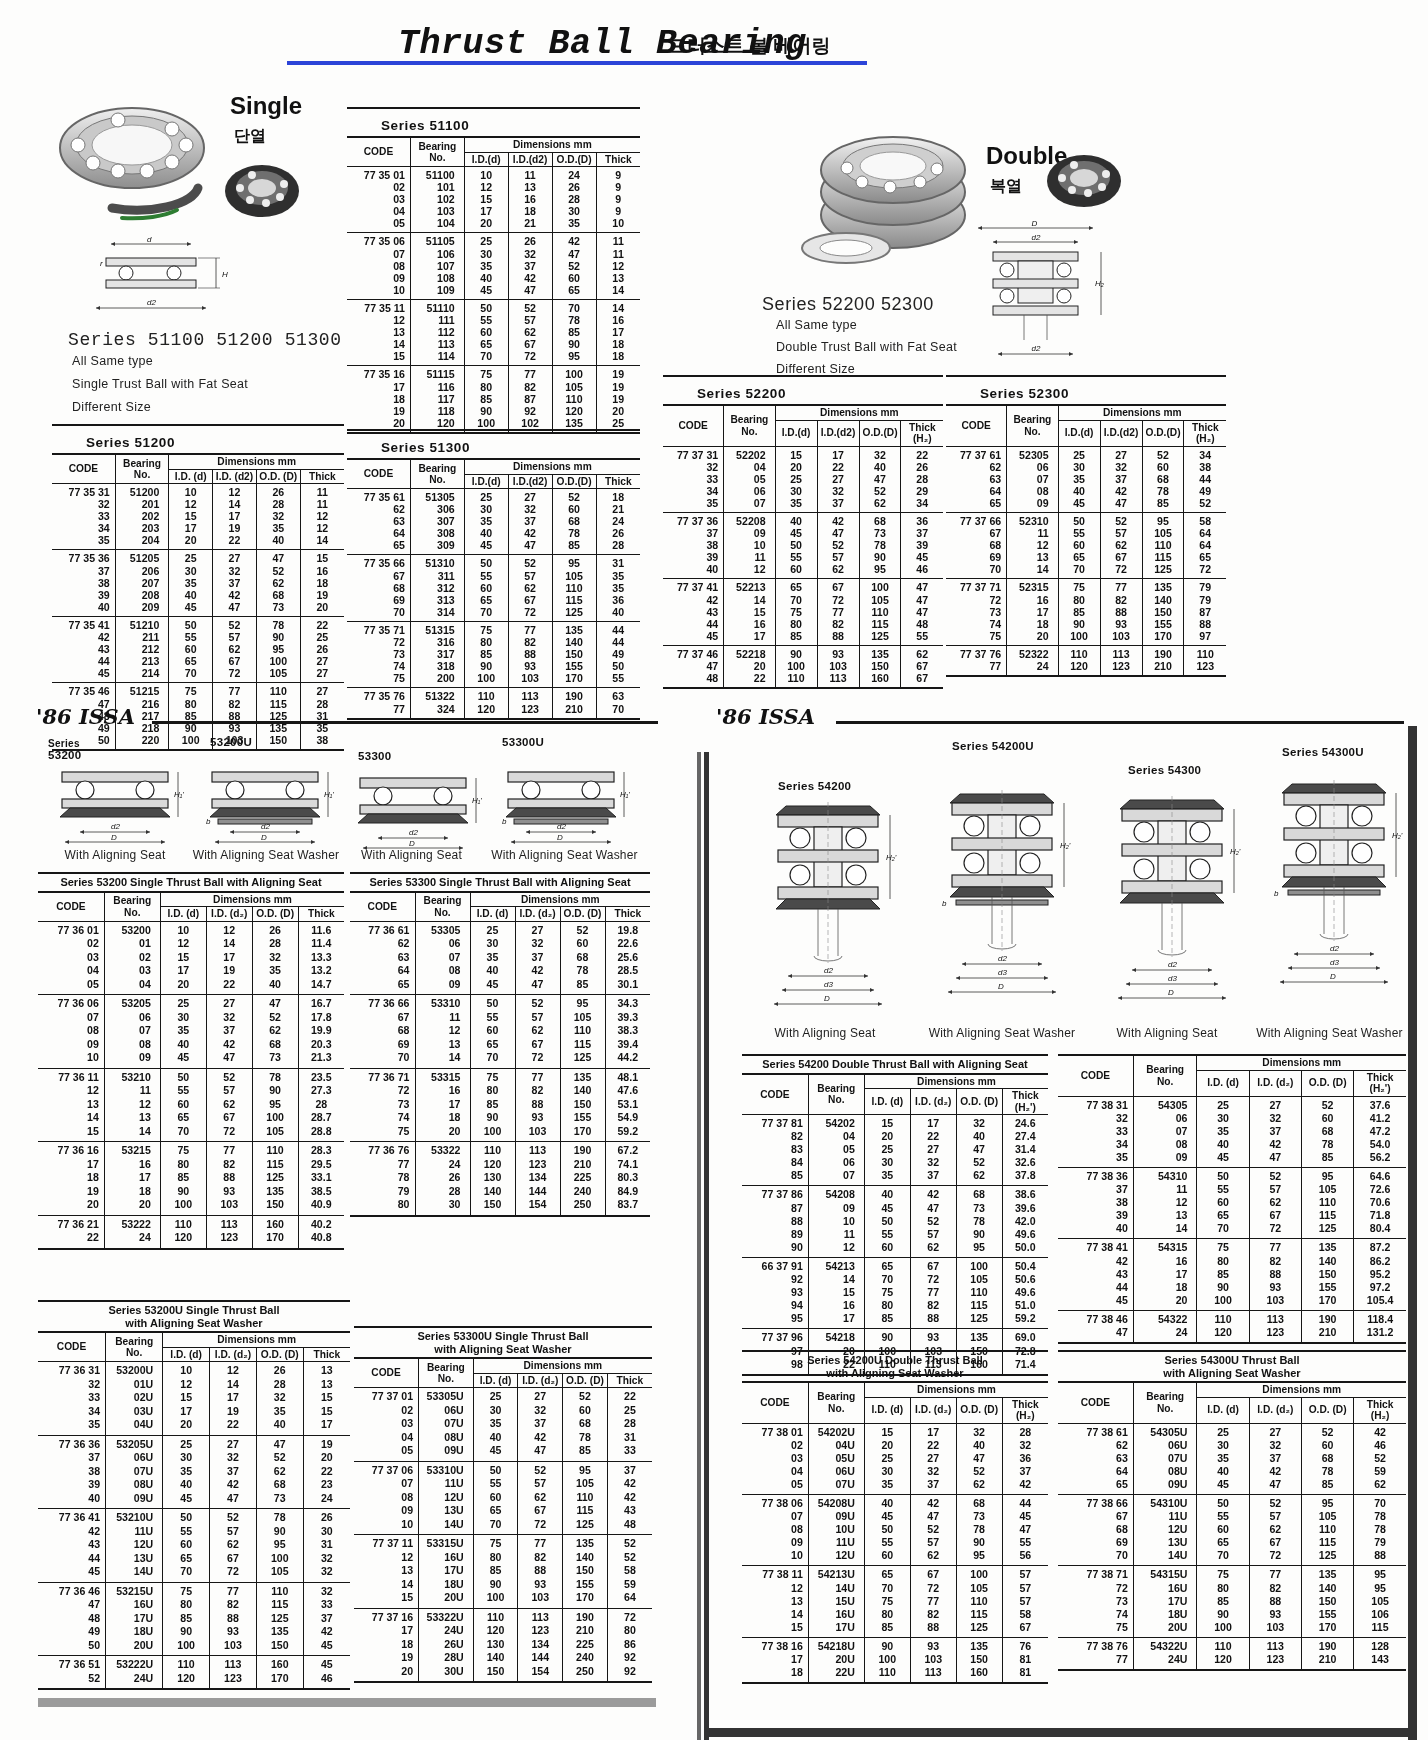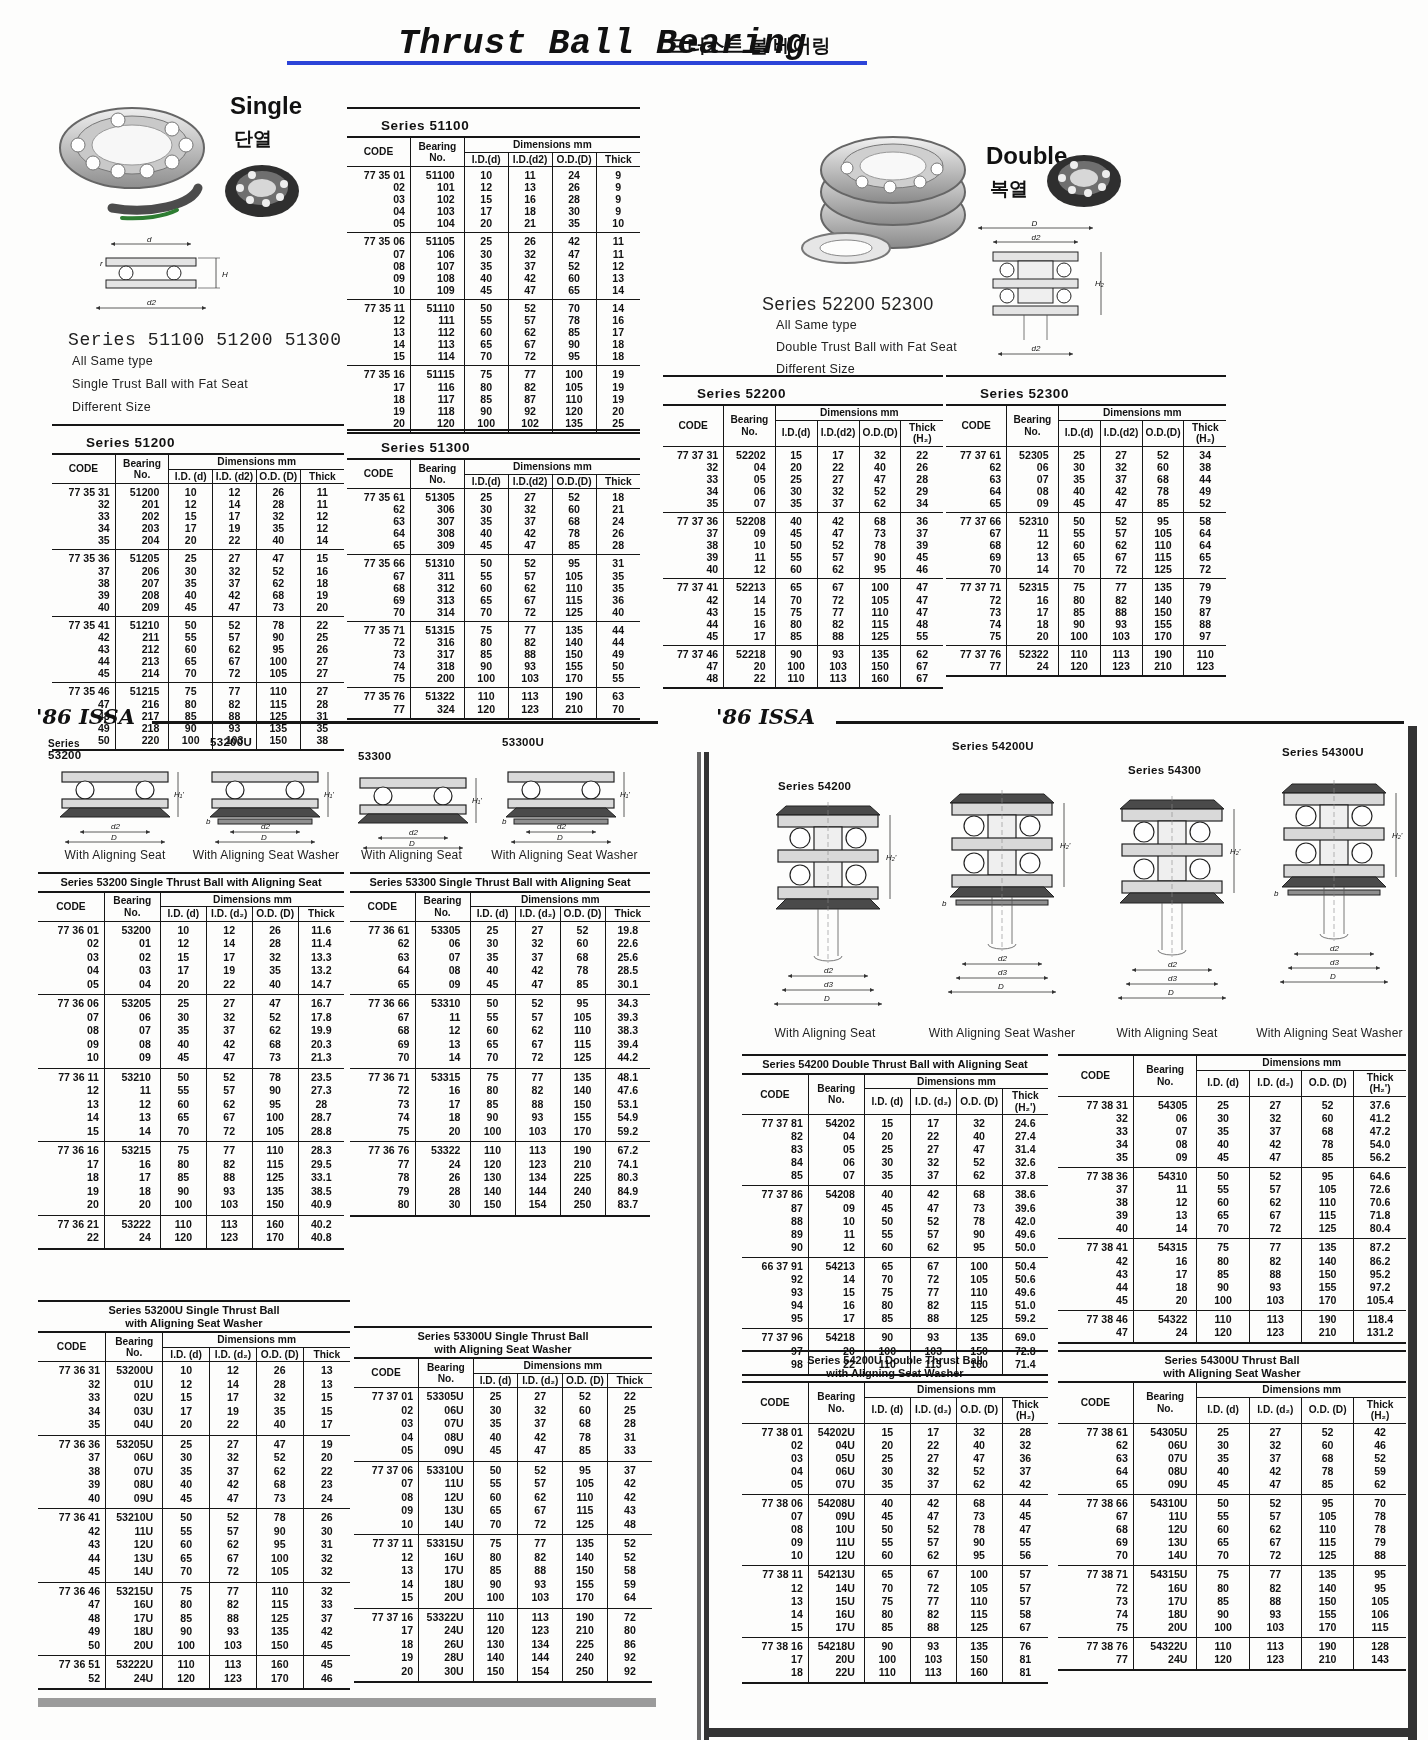--- a/index.html
+++ b/index.html
@@ -5,21 +5,21 @@
   html,body{margin:0;padding:0;background:#e8e8e8;}
   #page{position:relative;width:1428px;height:1740px;background:#fdfdfc;overflow:hidden;
         font-family:"Liberation Sans",sans-serif;color:#111;}
   .abs{position:absolute;}
   
   .title-en{font-family:Liberation Mono, monospace;font-weight:bold;font-style:italic;font-size:35px;letter-spacing:.5px;}
   .title-ko{font-weight:bold;font-size:19px;}
   .blue-line{background:#2c44d8;height:4px;}
   
   .big-label{font-weight:bold;font-size:24px;}
-  .ko-label{font-weight:bold;font-size:19px;}
+  .ko-label{font-weight:bold;font-size:16px;}
   .series-note{font-size:18px;letter-spacing:.6px;color:#222;}
   .note{font-size:12.5px;letter-spacing:.3px;color:#222;}
   
   .issa-head{font-family:"DejaVu Serif",serif;font-weight:bold;font-style:italic;font-size:21px;}
   .head-line{background:#161616;height:3px;}
   .diag-label{font-size:11.5px;font-weight:bold;letter-spacing:.3px;}
   .diag-label .sm{font-size:10px;font-weight:bold;}
   .caption{font-size:12px;color:#1d1d1d;text-align:center;letter-spacing:.2px;white-space:nowrap;}
   .shadow-bar{background:#333;}
   .shadow-bar.light{background:#9b9b9b;}

